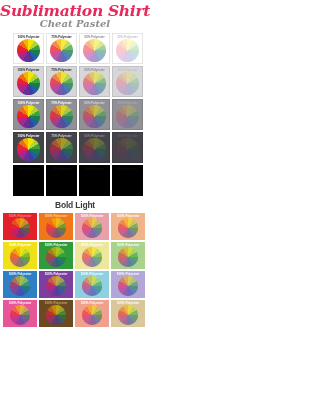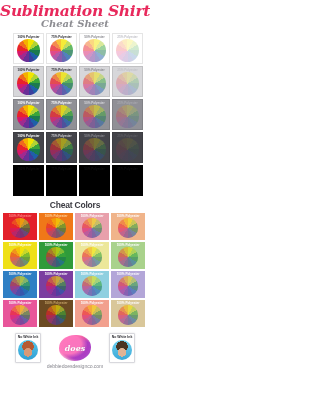--- a/index.html
+++ b/index.html
@@ -136,21 +136,21 @@
     margin-top:2px;font-size:5.2px;color:#8b8b92;letter-spacing:-0.1px;
   }
 </style>
 </head>
 <body>
 
 <div class="page">
 
   <div class="title-block">
     <div class="title-main">Sublimation Shirt Color</div>
-    <div class="title-sub">Cheat Sheet</div>
+    <div class="title-sub">Cheat Pastel</div>
   </div>
 
   <div class="grey-section" id="grey-section">
       <div class="grid-row">
         <div class="row-label">White</div>
         <div class="cell" style="background: rgb(255, 255, 255);">
           <div class="cap" style="color: rgb(44, 44, 50);">100% Polyester</div>
           <div class="wheel w100" style="opacity: 1;"></div>
         </div>
         <div class="cell" style="background: rgb(255, 255, 255);">
@@ -238,21 +238,21 @@
           <div class="wheel w100" style="opacity: 0;"></div>
         </div>
         <div class="cell" style="background: rgb(0, 0, 0);">
           <div class="cap" style="color: rgb(18, 18, 18);">25% Polyester</div>
           <div class="wheel w100" style="opacity: 0;"></div>
         </div>
       </div>
     </div>
 
   <div class="sec-heads">
-    <div class="sec-head">Cheat Colors</div>
+    <div class="sec-head">Bold Light</div>
   </div>
 
   <div class="color-grid" id="color-grid">
       <div class="ccell" style="background: rgb(227, 32, 42);">
         <div class="cap" style="color: rgb(255, 138, 136);">100% Polyester</div>
         <div class="cwheel" style="background: conic-gradient(rgb(242, 229, 0) 0deg, rgb(242, 229, 0) 30deg, rgb(178, 211, 52) 30deg, rgb(178, 211, 52) 60deg, rgb(58, 166, 58) 60deg, rgb(58, 166, 58) 90deg, rgb(27, 122, 79) 90deg, rgb(27, 122, 79) 120deg, rgb(31, 95, 168) 120deg, rgb(31, 95, 168) 150deg, rgb(58, 63, 158) 150deg, rgb(58, 63, 158) 180deg, rgb(106, 47, 150) 180deg, rgb(106, 47, 150) 210deg, rgb(160, 42, 143) 210deg, rgb(160, 42, 143) 240deg, rgb(214, 24, 106) 240deg, rgb(214, 24, 106) 270deg, rgb(232, 35, 43) 270deg, rgb(232, 35, 43) 300deg, rgb(240, 106, 30) 300deg, rgb(240, 106, 30) 330deg, rgb(245, 176, 0) 330deg, rgb(245, 176, 0) 360deg); box-shadow: rgba(227, 32, 42, 0.38) 0px 0px 0px 40px inset;"></div>
       </div>
       <div class="ccell" style="background: rgb(240, 120, 24);">
         <div class="cap" style="color: rgb(255, 214, 160);">100% Polyester</div>
         <div class="cwheel" style="background: conic-gradient(rgb(242, 229, 0) 0deg, rgb(242, 229, 0) 30deg, rgb(178, 211, 52) 30deg, rgb(178, 211, 52) 60deg, rgb(58, 166, 58) 60deg, rgb(58, 166, 58) 90deg, rgb(27, 122, 79) 90deg, rgb(27, 122, 79) 120deg, rgb(31, 95, 168) 120deg, rgb(31, 95, 168) 150deg, rgb(58, 63, 158) 150deg, rgb(58, 63, 158) 180deg, rgb(106, 47, 150) 180deg, rgb(106, 47, 150) 210deg, rgb(160, 42, 143) 210deg, rgb(160, 42, 143) 240deg, rgb(214, 24, 106) 240deg, rgb(214, 24, 106) 270deg, rgb(232, 35, 43) 270deg, rgb(232, 35, 43) 300deg, rgb(240, 106, 30) 300deg, rgb(240, 106, 30) 330deg, rgb(245, 176, 0) 330deg, rgb(245, 176, 0) 360deg); box-shadow: rgba(240, 120, 24, 0.38) 0px 0px 0px 40px inset;"></div>
@@ -308,36 +308,14 @@
       <div class="ccell" style="background: rgb(242, 160, 142);">
         <div class="cap" style="color: rgb(255, 255, 255);">100% Polyester</div>
         <div class="cwheel" style="background: conic-gradient(rgb(242, 229, 0) 0deg, rgb(242, 229, 0) 30deg, rgb(178, 211, 52) 30deg, rgb(178, 211, 52) 60deg, rgb(58, 166, 58) 60deg, rgb(58, 166, 58) 90deg, rgb(27, 122, 79) 90deg, rgb(27, 122, 79) 120deg, rgb(31, 95, 168) 120deg, rgb(31, 95, 168) 150deg, rgb(58, 63, 158) 150deg, rgb(58, 63, 158) 180deg, rgb(106, 47, 150) 180deg, rgb(106, 47, 150) 210deg, rgb(160, 42, 143) 210deg, rgb(160, 42, 143) 240deg, rgb(214, 24, 106) 240deg, rgb(214, 24, 106) 270deg, rgb(232, 35, 43) 270deg, rgb(232, 35, 43) 300deg, rgb(240, 106, 30) 300deg, rgb(240, 106, 30) 330deg, rgb(245, 176, 0) 330deg, rgb(245, 176, 0) 360deg); box-shadow: rgba(242, 160, 142, 0.42) 0px 0px 0px 40px inset;"></div>
       </div>
       <div class="ccell" style="background: rgb(217, 199, 154);">
         <div class="cap" style="color: rgb(255, 255, 255);">100% Polyester</div>
         <div class="cwheel" style="background: conic-gradient(rgb(242, 229, 0) 0deg, rgb(242, 229, 0) 30deg, rgb(178, 211, 52) 30deg, rgb(178, 211, 52) 60deg, rgb(58, 166, 58) 60deg, rgb(58, 166, 58) 90deg, rgb(27, 122, 79) 90deg, rgb(27, 122, 79) 120deg, rgb(31, 95, 168) 120deg, rgb(31, 95, 168) 150deg, rgb(58, 63, 158) 150deg, rgb(58, 63, 158) 180deg, rgb(106, 47, 150) 180deg, rgb(106, 47, 150) 210deg, rgb(160, 42, 143) 210deg, rgb(160, 42, 143) 240deg, rgb(214, 24, 106) 240deg, rgb(214, 24, 106) 270deg, rgb(232, 35, 43) 270deg, rgb(232, 35, 43) 300deg, rgb(240, 106, 30) 300deg, rgb(240, 106, 30) 330deg, rgb(245, 176, 0) 330deg, rgb(245, 176, 0) 360deg); box-shadow: rgba(217, 199, 154, 0.42) 0px 0px 0px 40px inset;"></div>
       </div>
     </div>
 
-  <div class="footer">
-    <div class="nowhite left">
-      <div class="nw-box">
-        <div class="nw-cap">No White Ink</div>
-        <div class="avatar av-l"></div>
-      </div>
-    </div>
-
-    <div class="logo-wrap">
-      <div class="logo-blob">
-        <span class="logo-text">does</span>
-      </div>
-      <div class="site">debbiedoesdesignco.com</div>
-    </div>
-
-    <div class="nowhite right">
-      <div class="nw-box">
-        <div class="nw-cap">No White Ink</div>
-        <div class="avatar av-r"></div>
-      </div>
-    </div>
-  </div>
 
 </div>
 
 </body></html>

